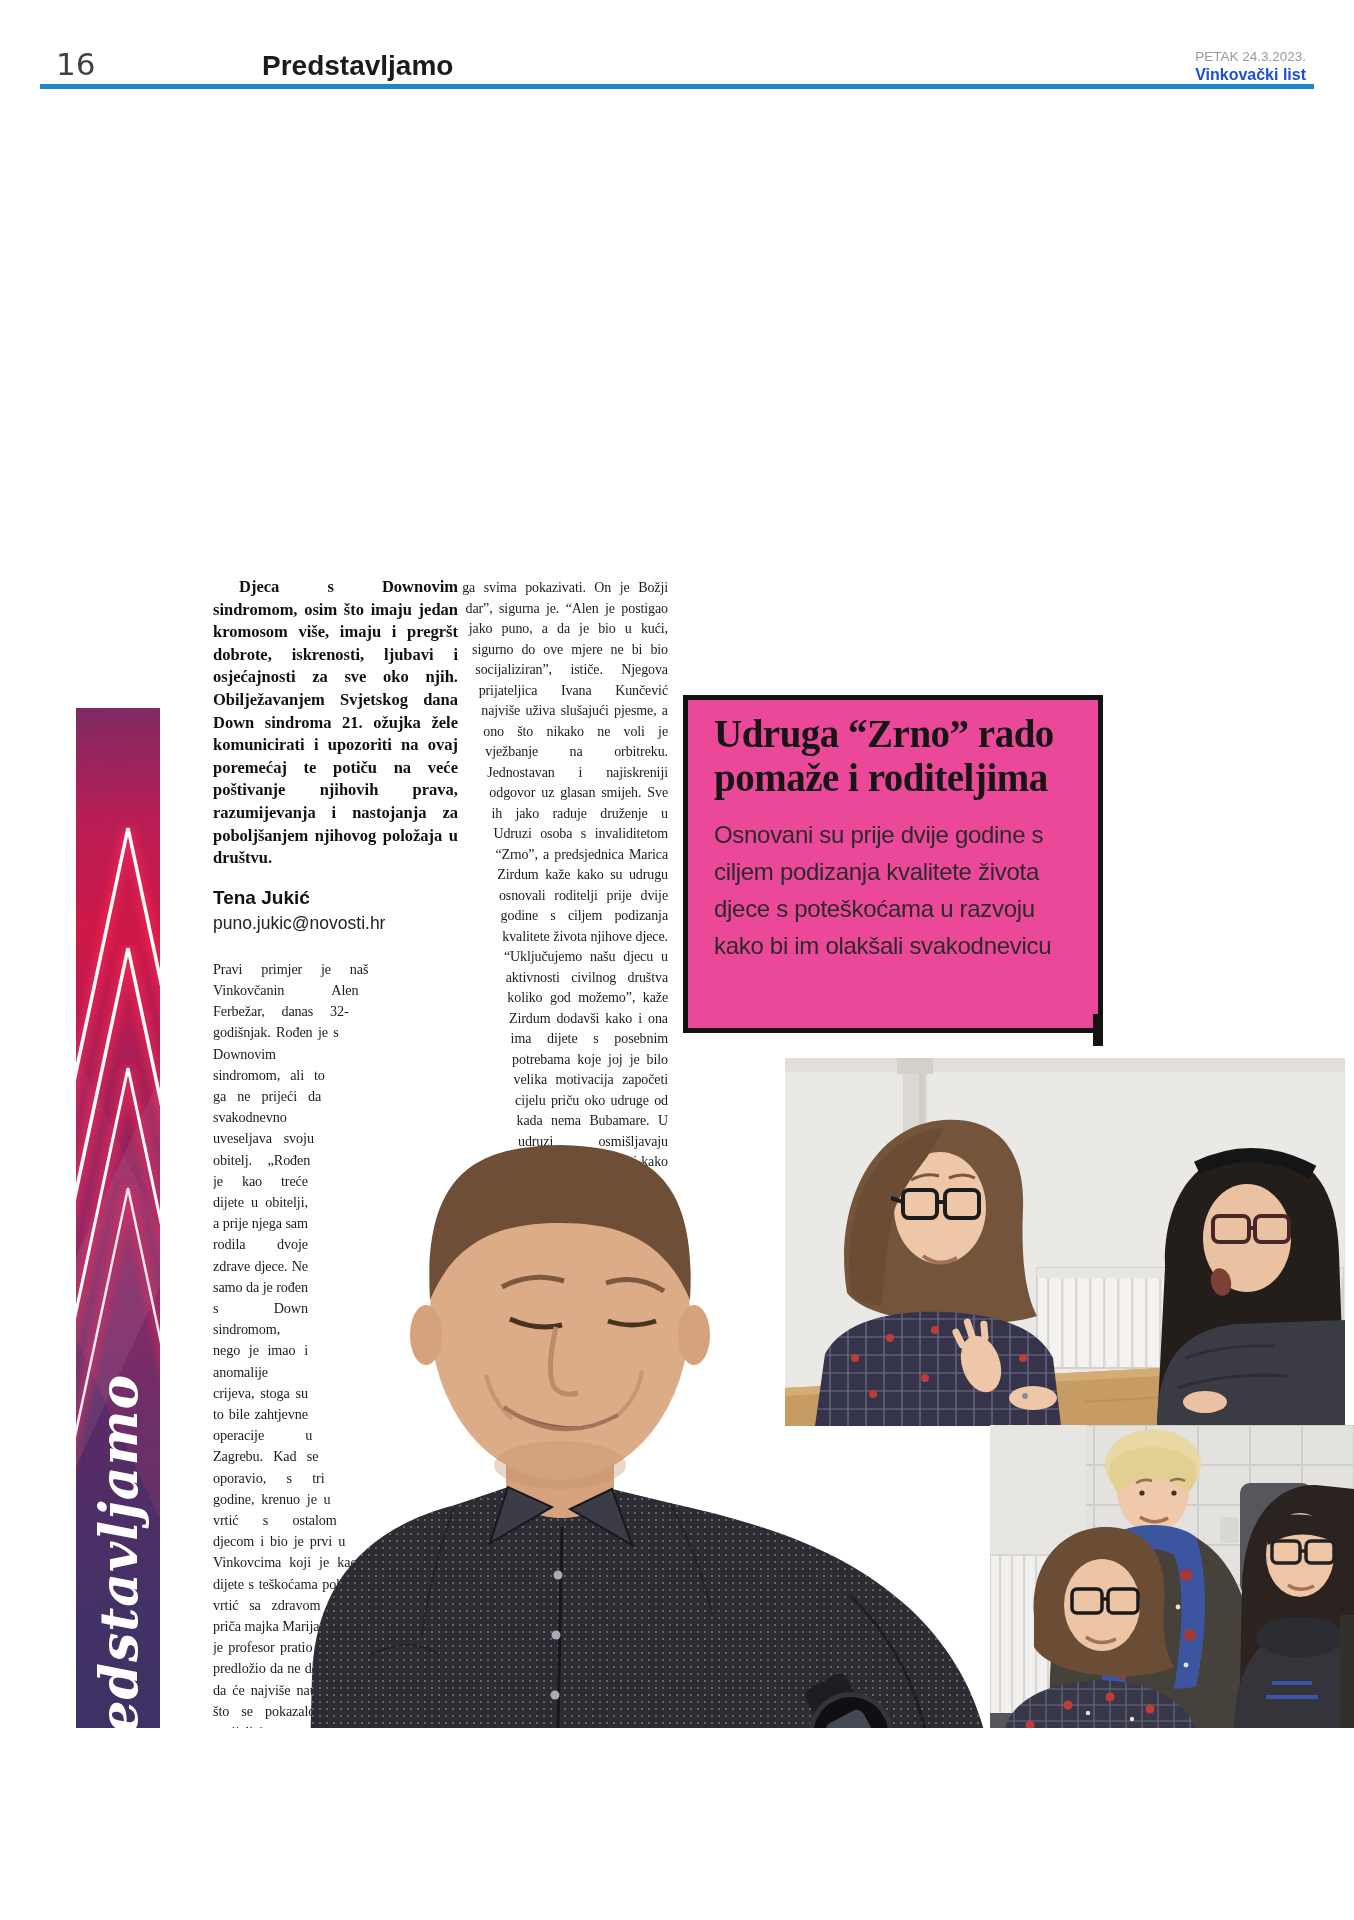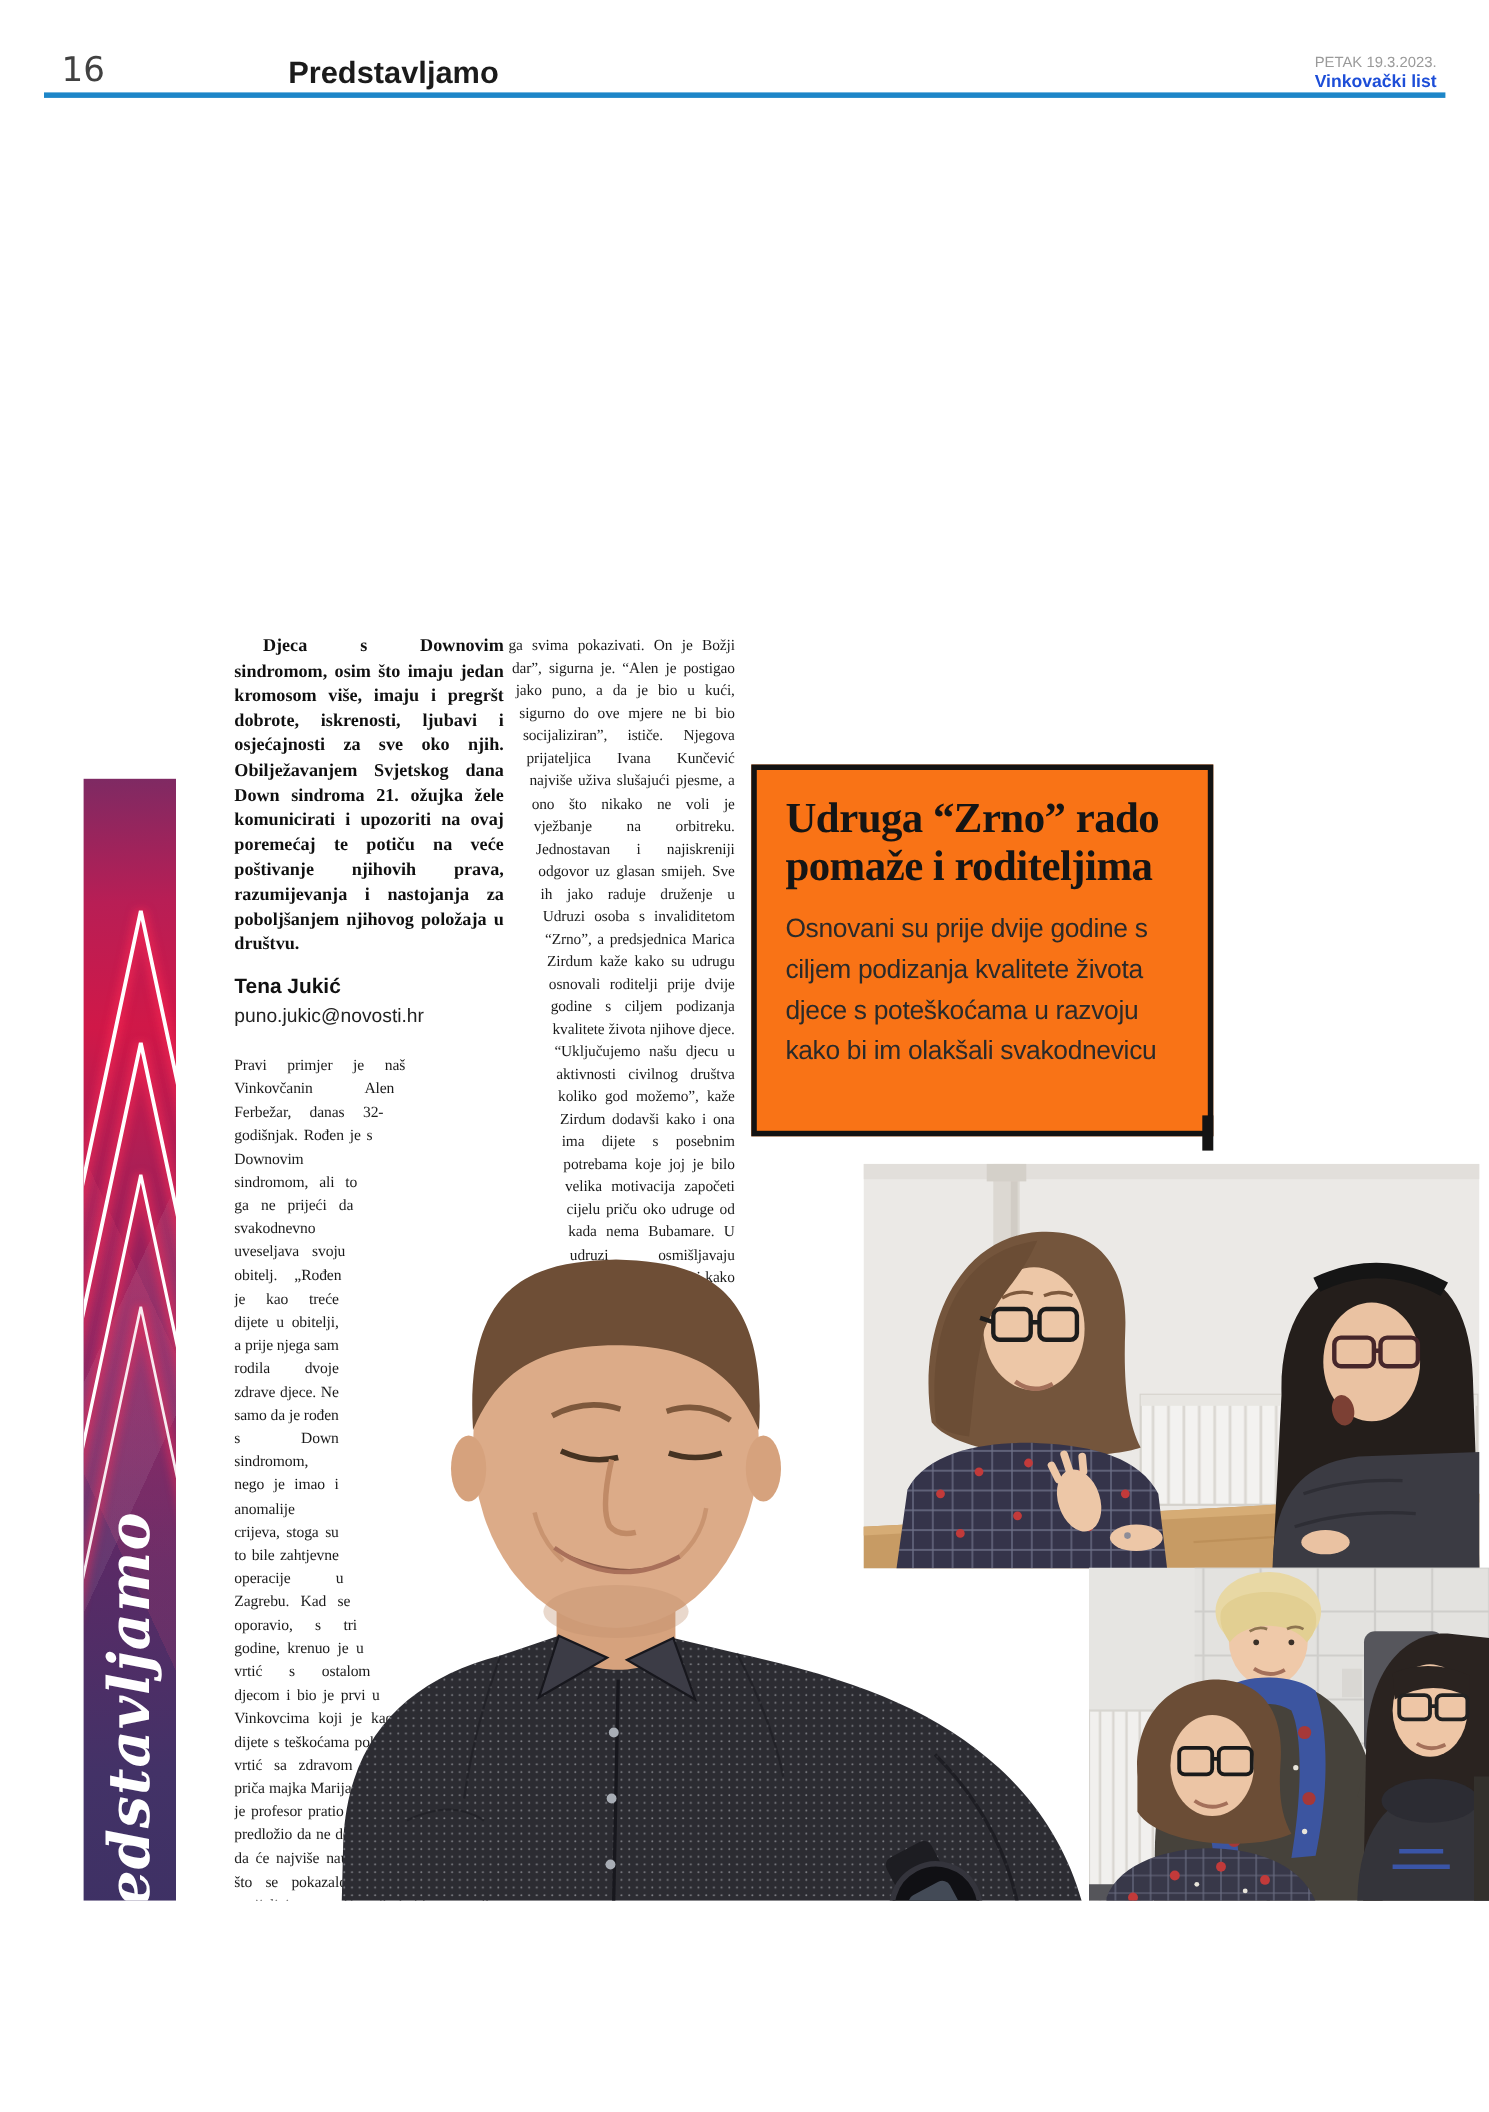--- a/index.html
+++ b/index.html
@@ -43,42 +43,42 @@
   .bodytxt{font-size:14.2px;line-height:21.2px;letter-spacing:-0.1px;margin:24px 0 0 0;color:#1b1b1b;}
   .col2 .bodytxt{margin:0;font-size:14px;line-height:20.5px;}
   .wrap-r{float:right;width:150px;height:385px;margin-top:395px;
           shape-outside:polygon(100% 0%,52% 0%,18% 14%,2% 32%,2% 56%,26% 72%,62% 84%,100% 93%);
           shape-margin:7px;}
   .wrap-l{float:left;width:134px;height:250px;margin-top:492px;
           shape-outside:polygon(0 0,26% 0,42% 18%,54% 40%,64% 62%,72% 82%,78% 100%,0 100%);
           shape-margin:6px;}
   
   .infobox{position:absolute;left:683px;top:695px;width:420px;height:338px;box-sizing:border-box;
-           border:5px solid #131313;background:#f97316;padding:22px 26px 0 26px;}
+           border:5px solid #131313;background:#ec4899;padding:12px 26px 0 26px;}
   .infobox:after{content:"";position:absolute;right:-5px;bottom:-18px;width:10px;height:32px;background:#131313;}
   .infobox h2{margin:0;font-family:"Liberation Serif",serif;font-weight:bold;
            font-size:39px;line-height:44px;color:#151515;letter-spacing:-0.5px;}
   .infobox p{margin:16px 0 4px 0;font-family:"Liberation Sans",sans-serif;
            font-size:24px;line-height:37px;color:#2a2a2a;letter-spacing:-0.3px;}
   
   .photo{position:absolute;}
   .photoA{left:785px;top:1058px;width:560px;height:368px;}
   .photoB{left:990px;top:1425px;width:364px;height:470px;}
   .photoC{left:290px;top:1035px;width:724px;height:885px;}
   .photo svg{display:block;}
 </style>
 </head>
 <body>
 
 <div class="page">
 
   <div class="pagenum">16</div>
   <div class="section-label">Predstavljamo</div>
   <div class="issue">
-    <div class="date">PETAK 19.3.2023.</div>
+    <div class="date">PETAK 24.3.2023.</div>
     <div class="pub">Vinkovački list</div>
   </div>
   <div class="rule"></div>
 
 
   <div class="banner">
     <div class="facet"></div>
     <svg width="84" height="760" viewBox="0 0 84 760">
       <defs>
           <filter id="gl" x="-60%" y="-60%" width="220%" height="220%">

